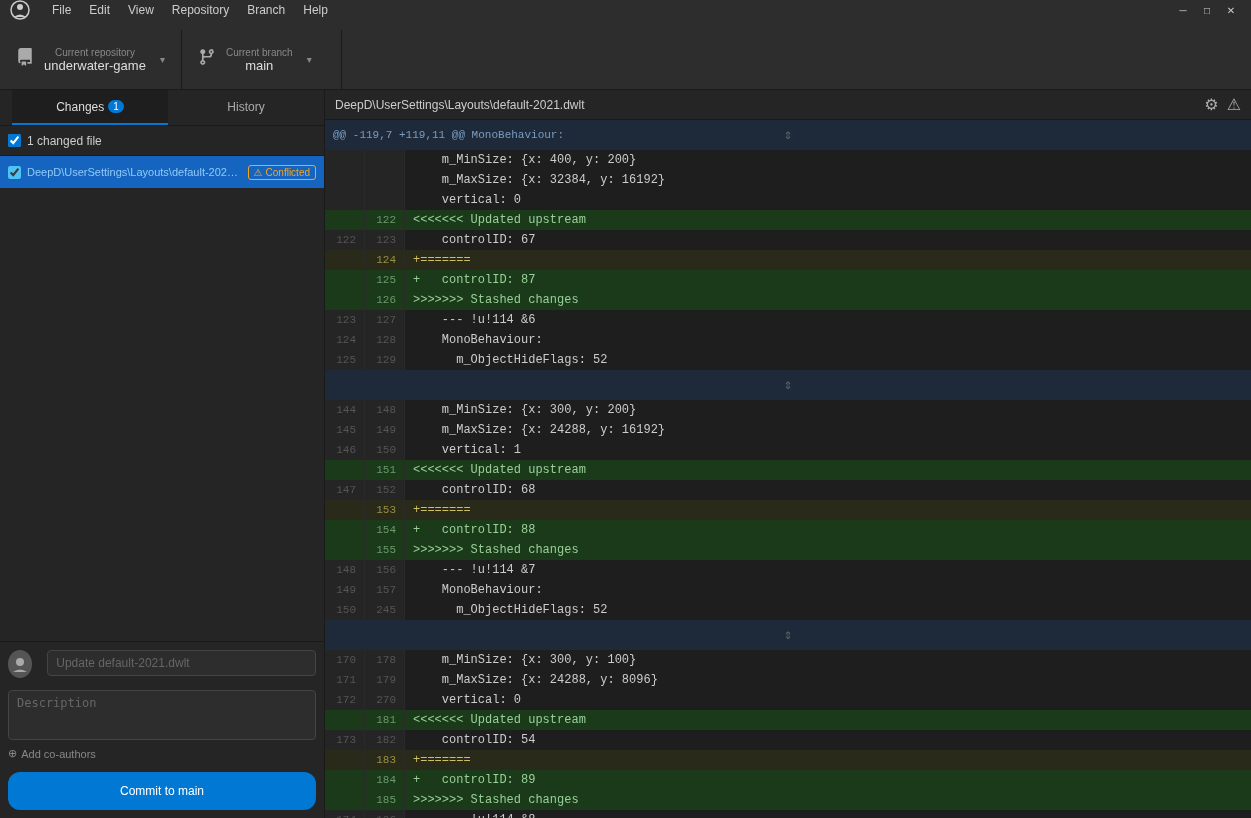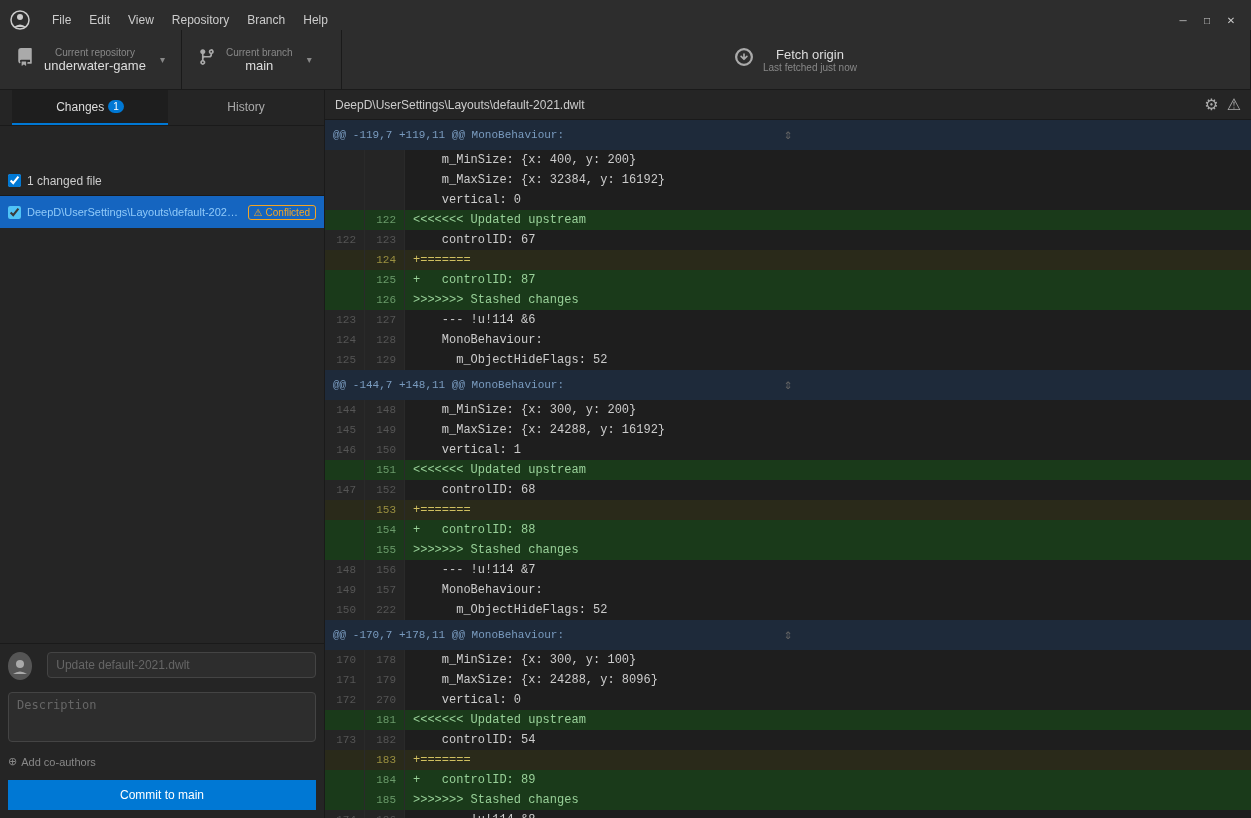--- a/index.html
+++ b/index.html
@@ -11,21 +11,21 @@
       color: #ccc;
       overflow: hidden;
       font-size: 12px;
     }
 
     
     #titlebar {
       height: 30px;
       background: #2d2d2d;
       display: flex;
-      align-items: flex-end;
+      align-items: flex-start;
       justify-content: space-between;
       padding: 0 10px;
       -webkit-app-region: drag;
     }
     #titlebar .menus {
       display: flex;
       gap: 2px;
       margin-left: 6px;
     }
     #titlebar .menus span {
@@ -146,21 +146,20 @@
     }
 
     
     #changed-header {
       height: 30px;
       display: flex;
       align-items: center;
       padding: 0 8px;
       border-bottom: 1px solid #1a1a1a;
       gap: 6px;
-      margin-top: 40px;
     }
     #changed-header input[type=checkbox] { accent-color: #0078d4; }
     #changed-header .changed-label { font-size: 12px; color: #ccc; }
 
     
     #file-list { flex: 1; overflow-y: auto; }
     .file-item {
       height: 32px;
       display: flex;
       align-items: center;
@@ -220,40 +219,39 @@
       width: 100%;
       background: #2d2d2d;
       border: 1px solid #444;
       border-radius: 4px;
       color: #ccc;
       font-size: 12px;
       padding: 5px 8px;
       outline: none;
       resize: none;
       height: 50px;
-      margin-bottom: 6px;
     }
     #commit-description::placeholder { color: #666; }
     #add-coauthor {
       display: flex;
       align-items: center;
       gap: 4px;
       color: #888;
       font-size: 11px;
       margin-bottom: 8px;
       cursor: pointer;
       padding: 4px 0;
     }
     #commit-button {
       width: 100%;
       background: #0078d4;
       color: white;
       border: none;
-      border-radius: 0;
-      height: 30px;
+      border-radius: 12px;
+      height: 38px;
       font-size: 12px;
       cursor: pointer;
       font-weight: 500;
     }
 
     
     #diff-panel {
       flex: 1;
       background: #1e1e1e;
       overflow-y: auto;
@@ -403,31 +401,20 @@
         <path d="M11.75 2.5a.75.75 0 100 1.5.75.75 0 000-1.5zm-2.25.75a2.25 2.25 0 113 2.122V6A2.5 2.5 0 0110 8.5H6a1 1 0 00-1 1v1.128a2.251 2.251 0 11-1.5 0V5.372a2.25 2.25 0 111.5 0v1.836A2.492 2.492 0 016 7h4a1 1 0 001-1v-.628A2.25 2.25 0 019.5 3.25zM4.25 12a.75.75 0 100 1.5.75.75 0 000-1.5zM3.5 3.25a.75.75 0 111.5 0 .75.75 0 01-1.5 0z"></path>
       </svg>
     </div>
     <div class="text-wrap">
       <div class="label">Current branch</div>
       <div class="value">main</div>
     </div>
     <span class="chevron">▾</span>
   </div>
 
-  <div class="toolbar-fetch" style="flex:1; justify-content:center;">
-    <div class="fetch-icon">
-      <svg width="18" height="18" viewBox="0 0 16 16" fill="#aaa">
-        <path d="M8 2a6 6 0 100 12A6 6 0 008 2zM0 8a8 8 0 1116 0A8 8 0 010 8zm8-3.25a.75.75 0 01.75.75v2.69l1.28-1.28a.75.75 0 111.06 1.06l-2.56 2.56a.75.75 0 01-1.06 0L4.91 7.97a.75.75 0 111.06-1.06l1.28 1.28V5.5A.75.75 0 018 4.75z"></path>
-      </svg>
-    </div>
-    <div class="fetch-text">
-      <div class="fetch-title">Fetch origin</div>
-      <div class="fetch-sub">Last fetched just now</div>
-    </div>
-  </div>
 </div>
 
 <div id="main">
 
   <div id="left-panel">
 
     <div id="tabs">
       <div class="tab active">
         <span>Changes</span>
         <span class="badge">1</span>
@@ -540,21 +527,20 @@
         <div class="line-content">    MonoBehaviour:</div>
       </div>
       <div class="diff-row normal">
         <div class="line-num">125</div>
         <div class="line-num">129</div>
         <div class="line-content">      m_ObjectHideFlags: 52</div>
       </div>
 
       <div class="hunk-header">
         <span class="hunk-expand">⇕</span>
-        <span>@@ -144,7 +148,11 @@ MonoBehaviour:</span>
       </div>
 
       <div class="diff-row normal">
         <div class="line-num">144</div>
         <div class="line-num">148</div>
         <div class="line-content">    m_MinSize: {x: 300, y: 200}</div>
       </div>
       <div class="diff-row normal">
         <div class="line-num">145</div>
         <div class="line-num">149</div>
@@ -595,27 +581,26 @@
         <div class="line-num">156</div>
         <div class="line-content">    --- !u!114 &amp;7</div>
       </div>
       <div class="diff-row normal">
         <div class="line-num">149</div>
         <div class="line-num">157</div>
         <div class="line-content">    MonoBehaviour:</div>
       </div>
       <div class="diff-row normal">
         <div class="line-num">150</div>
-        <div class="line-num">222</div>
+        <div class="line-num">245</div>
         <div class="line-content">      m_ObjectHideFlags: 52</div>
       </div>
 
       <div class="hunk-header">
         <span class="hunk-expand">⇕</span>
-        <span>@@ -170,7 +178,11 @@ MonoBehaviour:</span>
       </div>
 
       <div class="diff-row normal">
         <div class="line-num">170</div>
         <div class="line-num">178</div>
         <div class="line-content">    m_MinSize: {x: 300, y: 100}</div>
       </div>
       <div class="diff-row normal">
         <div class="line-num">171</div>
         <div class="line-num">179</div>

